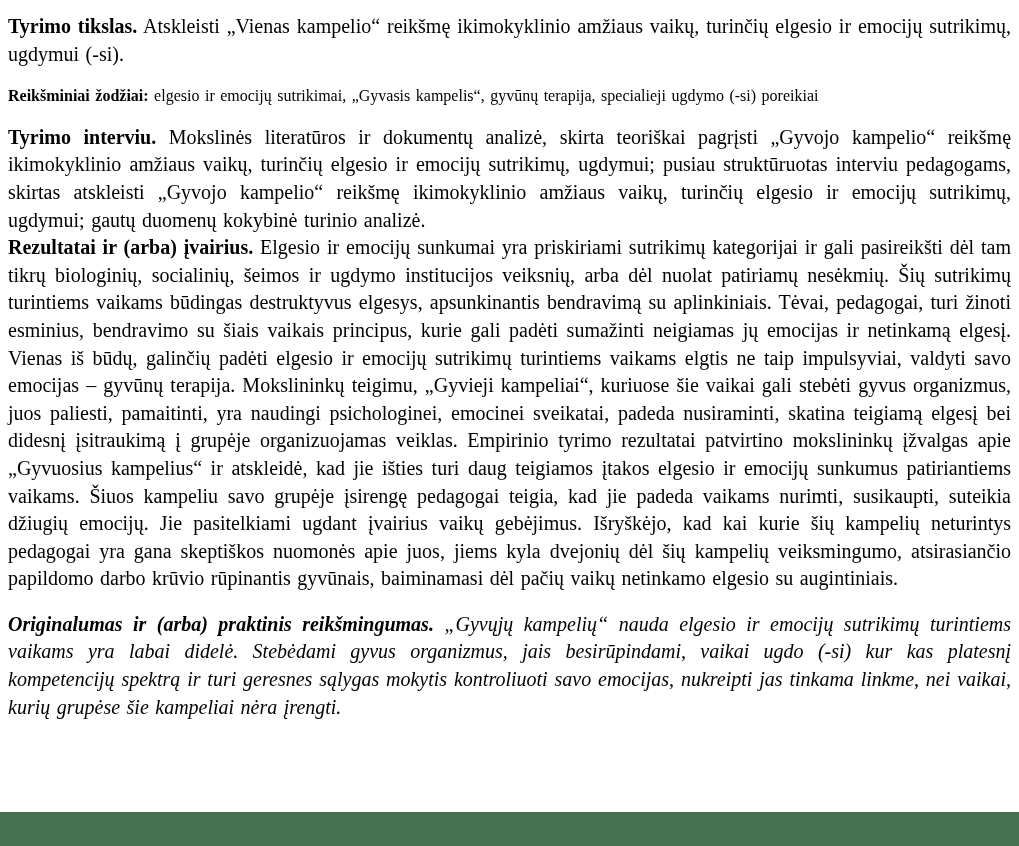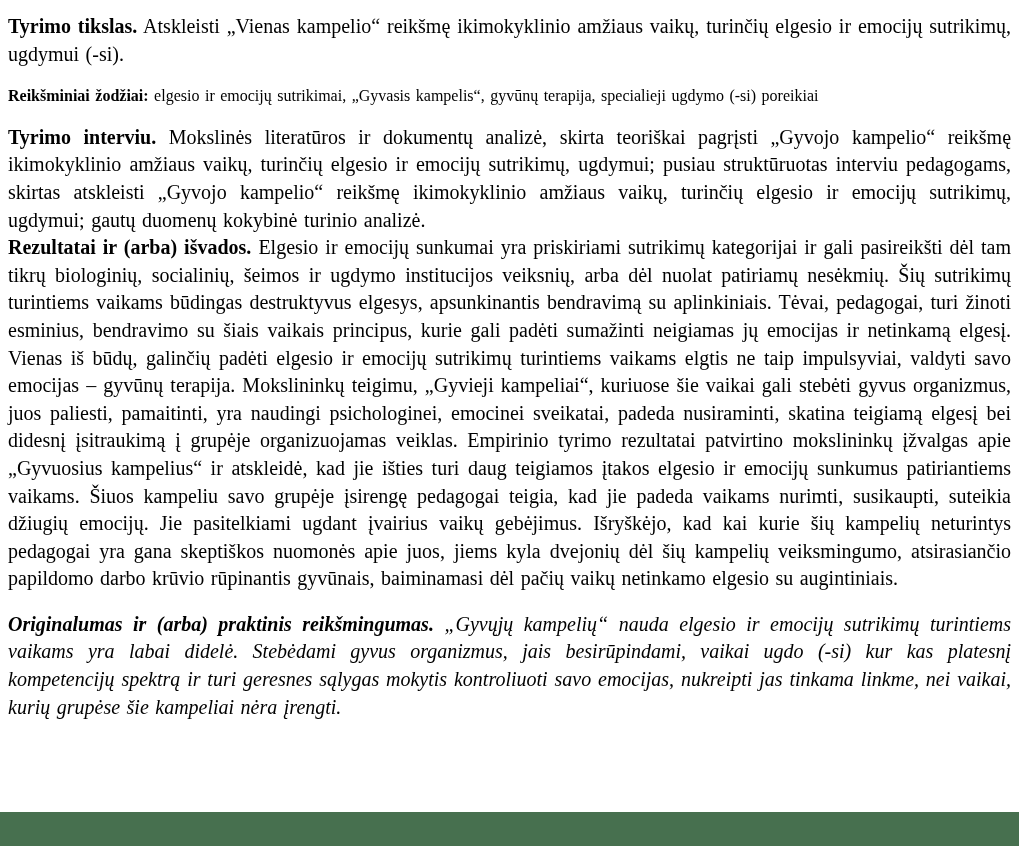--- a/index.html
+++ b/index.html
@@ -61,21 +61,21 @@
     <b>Reikšminiai žodžiai:</b>
     <span>elgesio ir emocijų sutrikimai, „Gyvasis kampelis“, gyvūnų terapija, specialieji ugdymo (-si) poreikiai</span>
   </p>
 
   <p class="para">
     <b>Tyrimo interviu.</b>
     <span>Mokslinės literatūros ir dokumentų analizė, skirta teoriškai pagrįsti „Gyvojo kampelio“ reikšmę ikimokyklinio amžiaus vaikų, turinčių elgesio ir emocijų sutrikimų, ugdymui; pusiau struktūruotas interviu pedagogams, skirtas atskleisti „Gyvojo kampelio“ reikšmę ikimokyklinio amžiaus vaikų, turinčių elgesio ir emocijų sutrikimų, ugdymui; gautų duomenų kokybinė turinio analizė.</span>
   </p>
 
   <p class="para">
-    <b>Rezultatai ir (arba) išvados.</b>
+    <b>Rezultatai ir (arba) įvairius.</b>
     <span>Elgesio ir emocijų sunkumai yra priskiriami sutrikimų kategorijai ir gali pasireikšti dėl tam tikrų biologinių, socialinių, šeimos ir ugdymo institucijos veiksnių, arba dėl nuolat patiriamų nesėkmių. Šių sutrikimų turintiems vaikams būdingas destruktyvus elgesys, apsunkinantis bendravimą su aplinkiniais. Tėvai, pedagogai, turi žinoti esminius, bendravimo su šiais vaikais principus, kurie gali padėti sumažinti neigiamas jų emocijas ir netinkamą elgesį. Vienas iš būdų, galinčių padėti elgesio ir emocijų sutrikimų turintiems vaikams elgtis ne taip impulsyviai, valdyti savo emocijas – gyvūnų terapija. Mokslininkų teigimu, „Gyvieji kampeliai“, kuriuose šie vaikai gali stebėti gyvus organizmus, juos paliesti, pamaitinti, yra naudingi psichologinei, emocinei sveikatai, padeda nusiraminti, skatina teigiamą elgesį bei didesnį įsitraukimą į grupėje organizuojamas veiklas. Empirinio tyrimo rezultatai patvirtino mokslininkų įžvalgas apie „Gyvuosius kampelius“ ir atskleidė, kad jie išties turi daug teigiamos įtakos elgesio ir emocijų sunkumus patiriantiems vaikams. Šiuos kampeliu savo grupėje įsirengę pedagogai teigia, kad jie padeda vaikams nurimti, susikaupti, suteikia džiugių emocijų. Jie pasitelkiami ugdant įvairius vaikų gebėjimus. Išryškėjo, kad kai kurie šių kampelių neturintys pedagogai yra gana skeptiškos nuomonės apie juos, jiems kyla dvejonių dėl šių kampelių veiksmingumo, atsirasiančio papildomo darbo krūvio rūpinantis gyvūnais, baiminamasi dėl pačių vaikų netinkamo elgesio su augintiniais.</span>
   </p>
 
   <p class="para gap-before">
     <b>Originalumas ir (arba) praktinis reikšmingumas.</b>
     <span>„Gyvųjų kampelių“ nauda elgesio ir emocijų sutrikimų turintiems vaikams yra labai didelė. Stebėdami gyvus organizmus, jais besirūpindami, vaikai ugdo (-si) kur kas platesnį kompetencijų spektrą ir turi geresnes sąlygas mokytis kontroliuoti savo emocijas, nukreipti jas tinkama linkme, nei vaikai, kurių grupėse šie kampeliai nėra įrengti.</span>
   </p>
 
   <div class="footer-bar" style="background-color: rgb(71, 112, 79);"></div>
 

